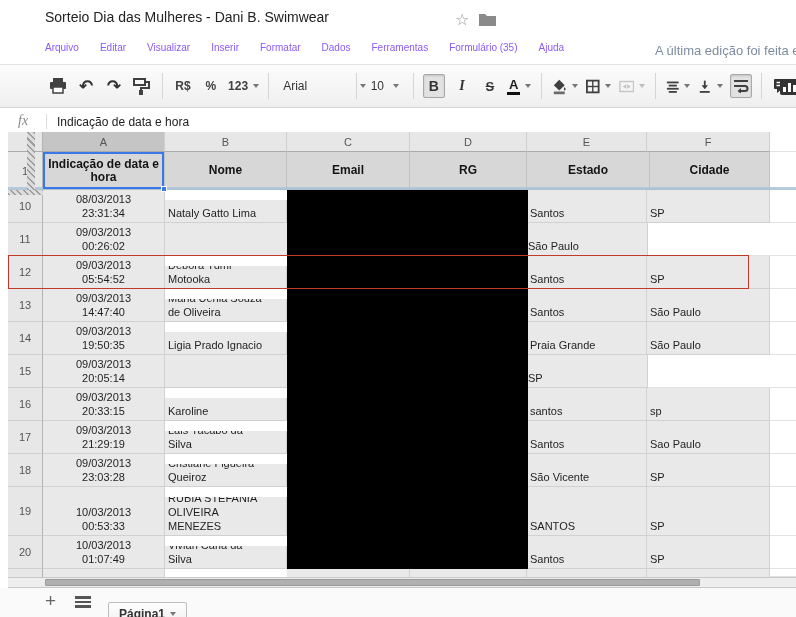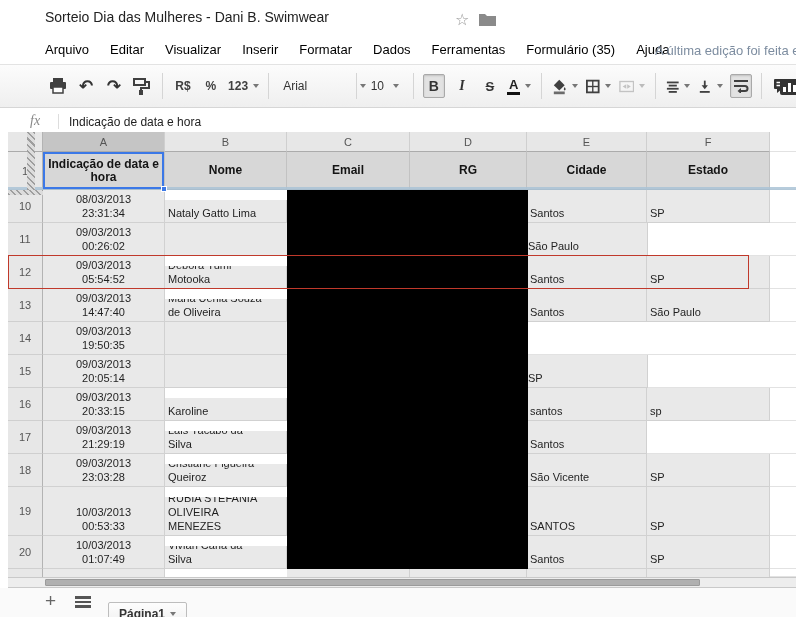--- a/index.html
+++ b/index.html
@@ -8,21 +8,21 @@
 
   
   .titlebar { position:absolute; top:0; left:0; width:796px; height:38px; }
   .doc-title { position:absolute; left:45px; top:9px; font-size:14px; color:#222; white-space:nowrap; }
   .star { position:absolute; left:455px; top:10px; font-size:16px; color:#999; cursor:pointer; }
   .folder { position:absolute; left:479px; top:13px; width:17px; height:13px; }
 
   
   .menubar { position:absolute; top:38px; left:0; width:796px; height:26px; }
   .menu-items { position:absolute; left:45px; top:4px; display:flex; gap:21px; }
-  .menu-item { font-size:13px; color:#000000; white-space:nowrap; cursor:pointer; }
+  .menu-item { font-size:10px; color:#8b5cf6; white-space:nowrap; cursor:pointer; }
   .edit-status { position:absolute; left:655px; top:5px; width:141px; overflow:hidden;
     font-size:13px; color:#7d8da0; white-space:nowrap; }
 
   
   .toolbar { position:absolute; top:64px; left:0; width:796px; height:44px;
     background:linear-gradient(#fcfcfc,#efefef); border-top:1px solid #e3e3e3;
     border-bottom:1px solid #d6d6d6; display:flex; align-items:center; padding-left:44px; }
   .tbtn { height:24px; min-width:22px; display:flex; align-items:center; justify-content:center;
     margin:0 3px; color:#404040; cursor:pointer; border:1px solid transparent; border-radius:2px;
     font-size:12px; font-weight:bold; white-space:nowrap; position:relative; }
@@ -37,21 +37,21 @@
   .b-label { font-size:14px; font-weight:bold; color:#333; }
   .i-label { font-size:14px; font-style:italic; font-family:"Liberation Serif",serif; color:#333; }
   .s-label { font-size:13px; font-weight:bold; text-decoration:line-through; color:#333; }
   .a-wrap { display:flex; flex-direction:column; align-items:center; line-height:1; }
   .a-label { font-size:13px; font-weight:bold; color:#222; }
   .a-bar { width:13px; height:3px; background:#111; margin-top:1px; }
   .disabled { opacity:.45; }
   .tb-chart { position:absolute; right:-7px; top:10px; }
 
   
-  .fxbar { position:absolute; top:112px; left:12px; width:736px; height:20px; background:#fff; }
+  .fxbar { position:absolute; top:112px; left:0; width:736px; height:20px; background:#fff; }
   .fx-label { position:absolute; left:18px; top:1px; font-family:"Liberation Serif",serif;
     font-style:italic; font-size:14px; color:#888; }
   .fx-sep { position:absolute; left:46px; top:2px; width:1px; height:15px; background:#ddd; }
   .fx-value { position:absolute; left:57px; top:3px; font-size:12px; color:#222; white-space:nowrap; }
 
   
   .grid { position:absolute; top:132px; left:8px; width:788px; height:445px; background:#fff; }
   .gr { display:flex; width:788px; }
   .colhead { height:20px; }
   .ch { background:#e7e7e7; border-right:1px solid #cfcfcf; border-bottom:1px solid #ababab;
@@ -280,22 +280,22 @@
         <span>1</span>
       </div>
     <div class="hc w-a">
       <span>Indicação de data e hora</span>
       <span class="selbox"></span>
       <span class="fillhandle"></span>
     </div>
     <div class="hc w-b">Nome</div>
     <div class="hc w-c">Email</div>
     <div class="hc w-d">RG</div>
+    <div class="hc w-f">Estado</div>
     <div class="hc w-e">Cidade</div>
-    <div class="hc w-f">Estado</div>
     <div class="gfill"></div>
   </div>
 
   <div id="rows">
       <div class="gr drow">
     <div class="rn">
           <span>10</span>
         </div>
     <div class="dc date w-a">
       <div>08/03/2013</div>
@@ -355,22 +355,24 @@
     <div class="gfill"></div>
   </div>
       <div class="gr drow">
     <div class="rn">
           <span>14</span>
         </div>
     <div class="dc date w-a">
       <div>09/03/2013</div>
       <div>19:50:35</div>
     </div>
-    <div class="dc w-c"></div>
-    <div class="dc w-d"></div>
+    <div class="dc name w-b">Ligia Prado Ignacio</div>
+    <div class="dc w-c"></div>
+    <div class="dc w-d"></div>
+    <div class="dc w-e">Praia Grande</div>
     <div class="dc w-f">São Paulo</div>
     <div class="gfill"></div>
   </div>
       <div class="gr drow">
     <div class="rn">
           <span>15</span>
         </div>
     <div class="dc date w-a">
       <div>09/03/2013</div>
       <div>20:05:14</div>
@@ -402,20 +404,21 @@
         </div>
     <div class="dc date w-a">
       <div>09/03/2013</div>
       <div>21:29:19</div>
     </div>
     <div class="dc name w-b">Lais Yacabo da
 Silva</div>
     <div class="dc w-c"></div>
     <div class="dc w-d"></div>
     <div class="dc w-e">Santos</div>
+    <div class="dc w-f">Sao Paulo</div>
     <div class="gfill"></div>
   </div>
       <div class="gr drow">
     <div class="rn">
           <span>18</span>
         </div>
     <div class="dc date w-a">
       <div>09/03/2013</div>
       <div>23:03:28</div>
     </div>

